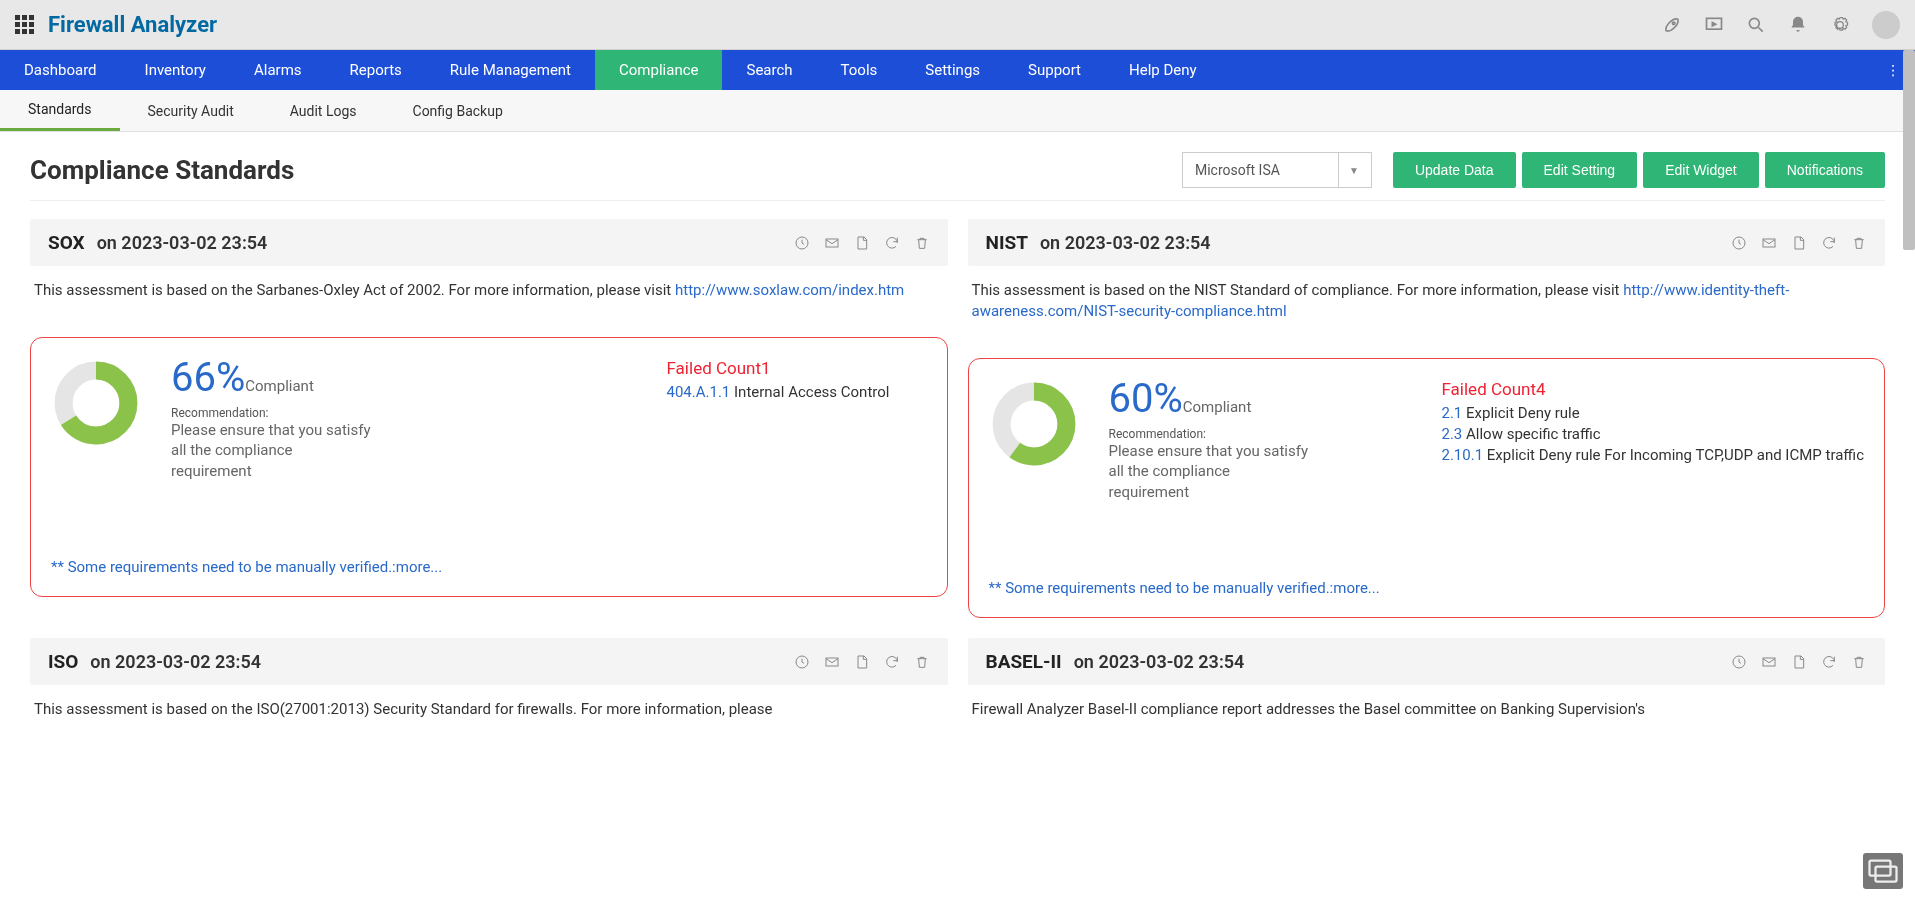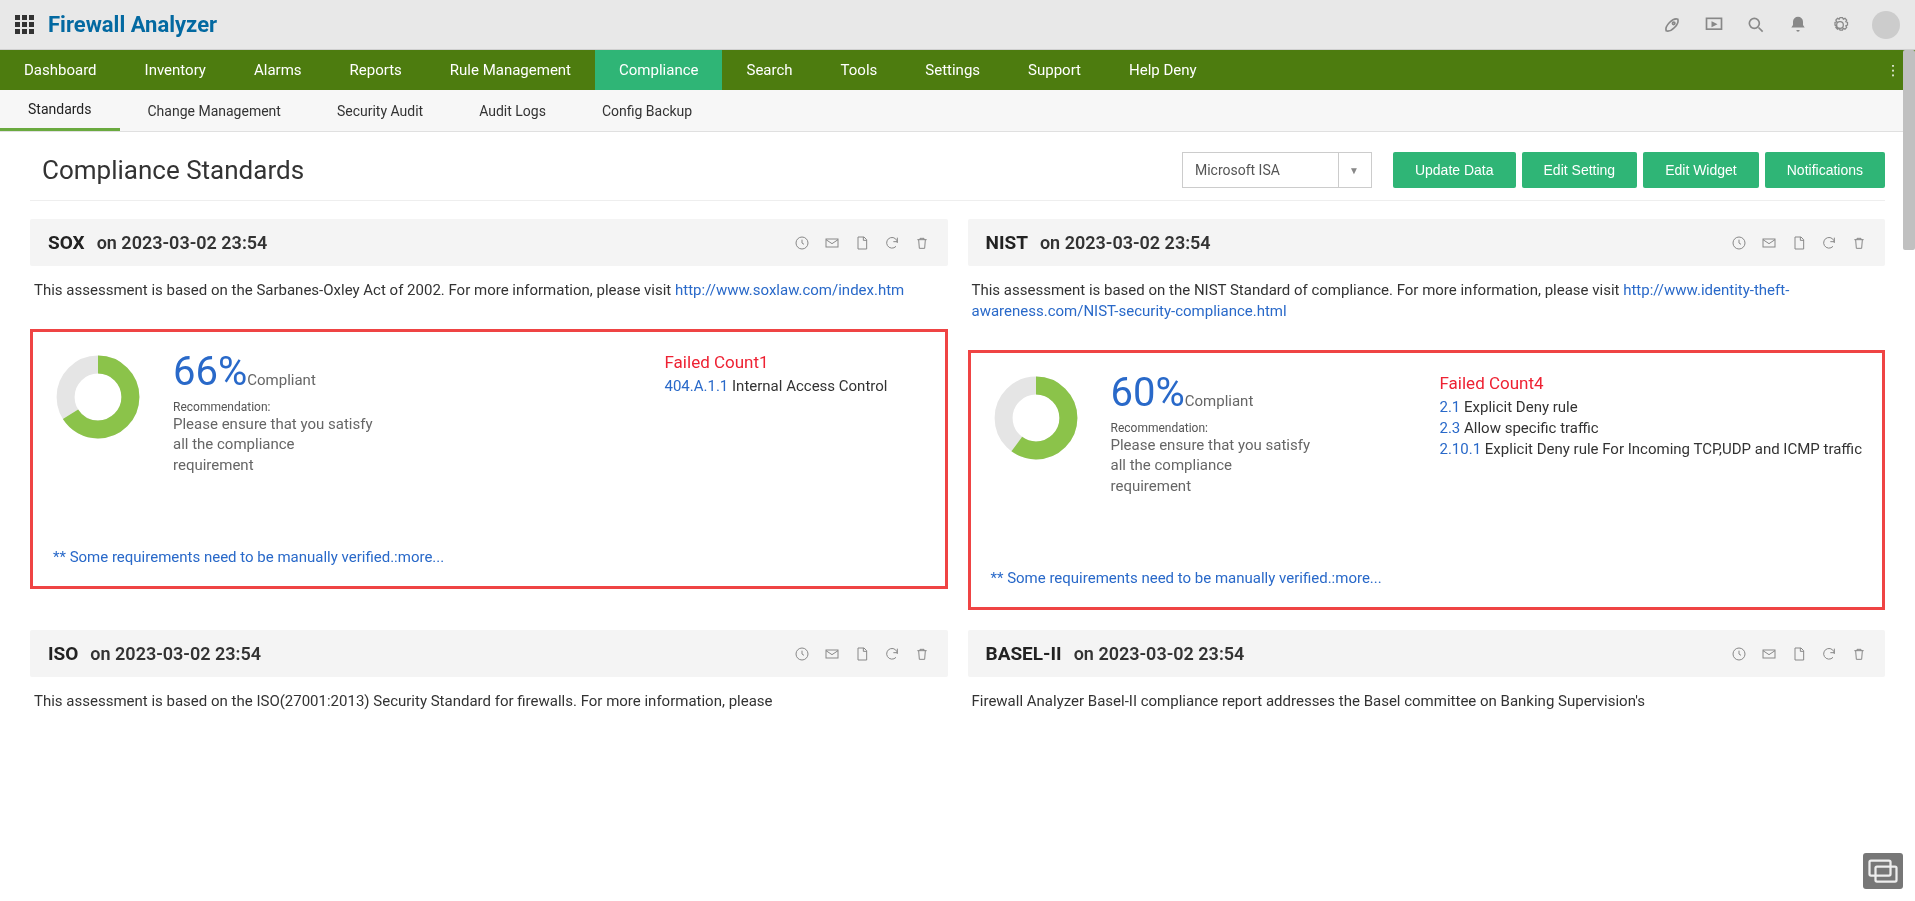--- a/index.html
+++ b/index.html
@@ -4,42 +4,42 @@
 <style>
 * { box-sizing: border-box; margin: 0; padding: 0; }
 body { font-family: -apple-system, BlinkMacSystemFont, "Segoe UI", Roboto, "Helvetica Neue", Arial, sans-serif; background: #fff; color: #333; font-size: 14px; }
 .top-bar { background: #e8e8e8; height: 50px; display: flex; align-items: center; padding: 0 15px; border-bottom: 1px solid #d0d0d0; }
 .apps-icon { display: grid; grid-template-columns: repeat(3,5px); grid-template-rows: repeat(3,5px); gap: 2px; cursor: pointer; }
 .apps-icon span { background: #333; width: 5px; height: 5px; }
 .app-title { font-size: 22px; color: #0369a1; margin-left: 14px; font-weight: 700; }
 .top-icons { margin-left: auto; display: flex; gap: 22px; align-items: center; }
 .top-icons .ticon { width: 20px; height: 20px; color: #888; cursor: pointer; display:flex; align-items:center; justify-content:center; }
 .avatar { width: 28px; height: 28px; background: #ccc; border-radius: 50%; }
-.main-nav { background: #4d7c0f; display: flex; align-items: center; height: 40px; }
+.main-nav { background: #1d4ed8; display: flex; align-items: center; height: 40px; }
 .main-nav .nav-item { color: #fff; padding: 0 24px; height: 100%; display: flex; align-items: center; cursor: pointer; font-size: 15px; }
 .main-nav .nav-item.active { background: #2fb576; }
 .main-nav .dots { margin-left: auto; padding: 0 15px; cursor: pointer; color:#fff; }
 .sub-nav { background: #f7f7f7; border-bottom: 1px solid #e0e0e0; display: flex; height: 42px; }
 .sub-nav .snav-item { padding: 0 28px; display: flex; align-items: center; color: #333; cursor: pointer; font-size: 14px; }
 .sub-nav .snav-item.active { border-bottom: 3px solid #6aaa3f; color:#222; }
 .page { padding: 20px 30px; }
 .page-header { display: flex; align-items: center; border-bottom: 1px solid #eee; padding-bottom: 12px; margin-bottom: 18px; }
-.page-title { font-size: 26px; font-weight: 400; color: #333; flex:1;margin-left:12px; }
+.page-title { font-size: 26px; font-weight: 700; color: #333; flex:1; }
 .dev-select { width: 190px; height: 36px; border: 1px solid #ccc; display: flex; align-items: center; padding: 0 12px; cursor: pointer; margin-right: 15px; color:#555; justify-content:space-between; }
 .dev-select .chev { font-size:10px; color:#888; border-left:1px solid #ccc; padding-left:10px; height:100%; display:flex; align-items:center; }
 .btn { background: #2fb576; color: #fff; border: none; height: 36px; padding: 0 22px; font-size: 14px; cursor: pointer; border-radius: 2px; margin-left: 6px; }
 .cards { display: grid; grid-template-columns: 1fr 1fr; gap: 20px; }
 .card-header { background: #f4f4f4; padding: 12px 18px; display: flex; align-items: center; border-radius: 2px; }
 .card-title { font-size: 19px; font-weight: 700; color: #222; }
 .card-date { font-size: 18px; font-weight: 600; color: #333; margin-left: 12px; }
 .card-icons { margin-left: auto; display: flex; gap: 14px; }
 .card-icons .cicon { width: 16px; height: 16px; color: #888; cursor: pointer; display:flex;align-items:center;justify-content:center; }
 .card-desc { padding: 14px 4px; font-size: 15px; color: #333; line-height: 1.4; }
 .card-desc a { color: #2969c9; text-decoration: none; }
-.card-body { border: 3px solid #ef4444; border-radius: 0; padding: 20px; margin-top: 14px; min-height: 260px; display:flex; flex-direction:column; }
+.card-body { border: 1px solid #ef4444; border-radius: 12px; padding: 20px; margin-top: 22px; min-height: 260px; display:flex; flex-direction:column; }
 .body-top { display: flex; gap: 30px; }
 .donut-wrap { flex-shrink:0; }
 .donut { width: 90px; height: 90px; }
 .left-col { max-width: 200px; }
 .pct { font-size: 40px; font-weight: 400; color: #2969c9; line-height:1; }
 .pct-label { font-size: 15px; color: #666; }
 .rec-title { font-size: 12px; color: #555; margin-top: 8px; }
 .rec-text { font-size: 15px; color: #666; line-height:1.35; }
 .right-col { margin-left: auto; min-width: 260px; }
 .fail-title { color: #e23; font-size: 17px; margin-bottom: 4px; }
@@ -111,21 +111,20 @@
     <div class="nav-item">Search</div>
     <div class="nav-item">Tools</div>
     <div class="nav-item">Settings</div>
     <div class="nav-item">Support</div>
     <div class="nav-item">Help Deny</div>
     <div class="dots">⋮</div>
 </div>
 
 <div class="sub-nav" id="sub-nav">
     <div class="snav-item active">Standards</div>
-    <div class="snav-item">Change Management</div>
     <div class="snav-item">Security Audit</div>
     <div class="snav-item">Audit Logs</div>
     <div class="snav-item">Config Backup</div>
   </div>
 
 <div class="page">
   <div class="page-header">
     <div class="page-title">Compliance Standards</div>
     <div class="dev-select">
       <span>Microsoft ISA</span>

